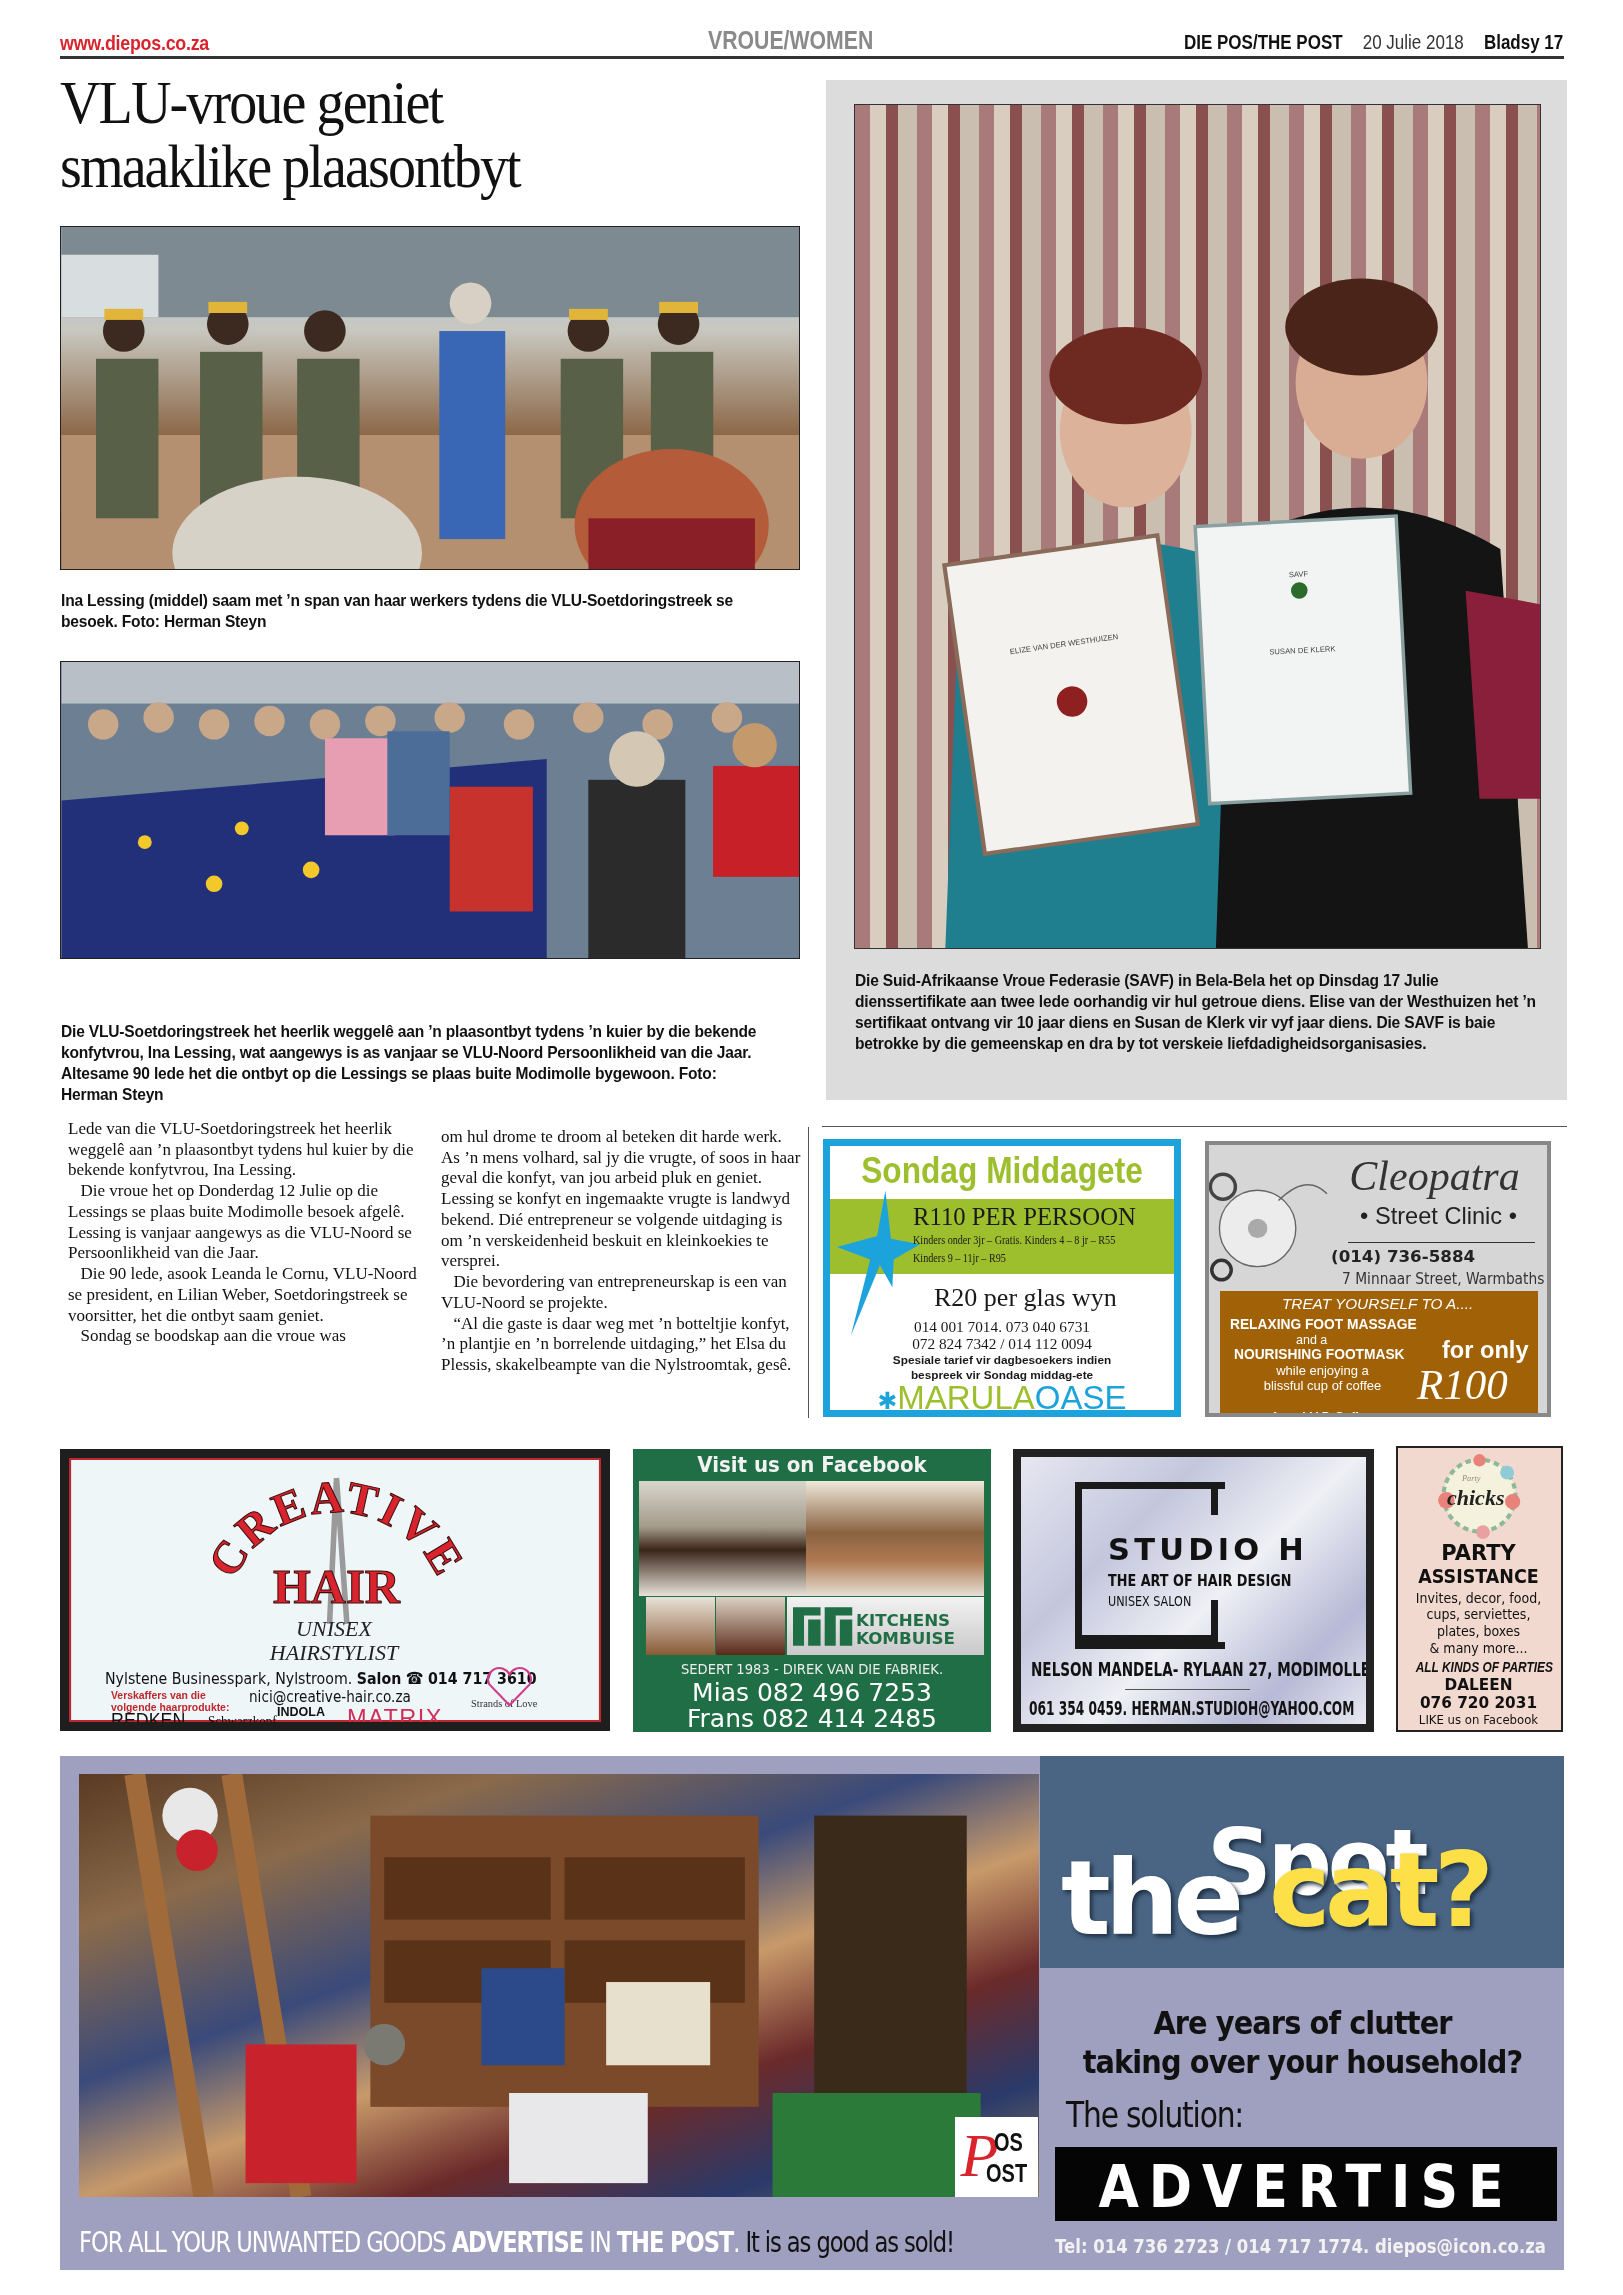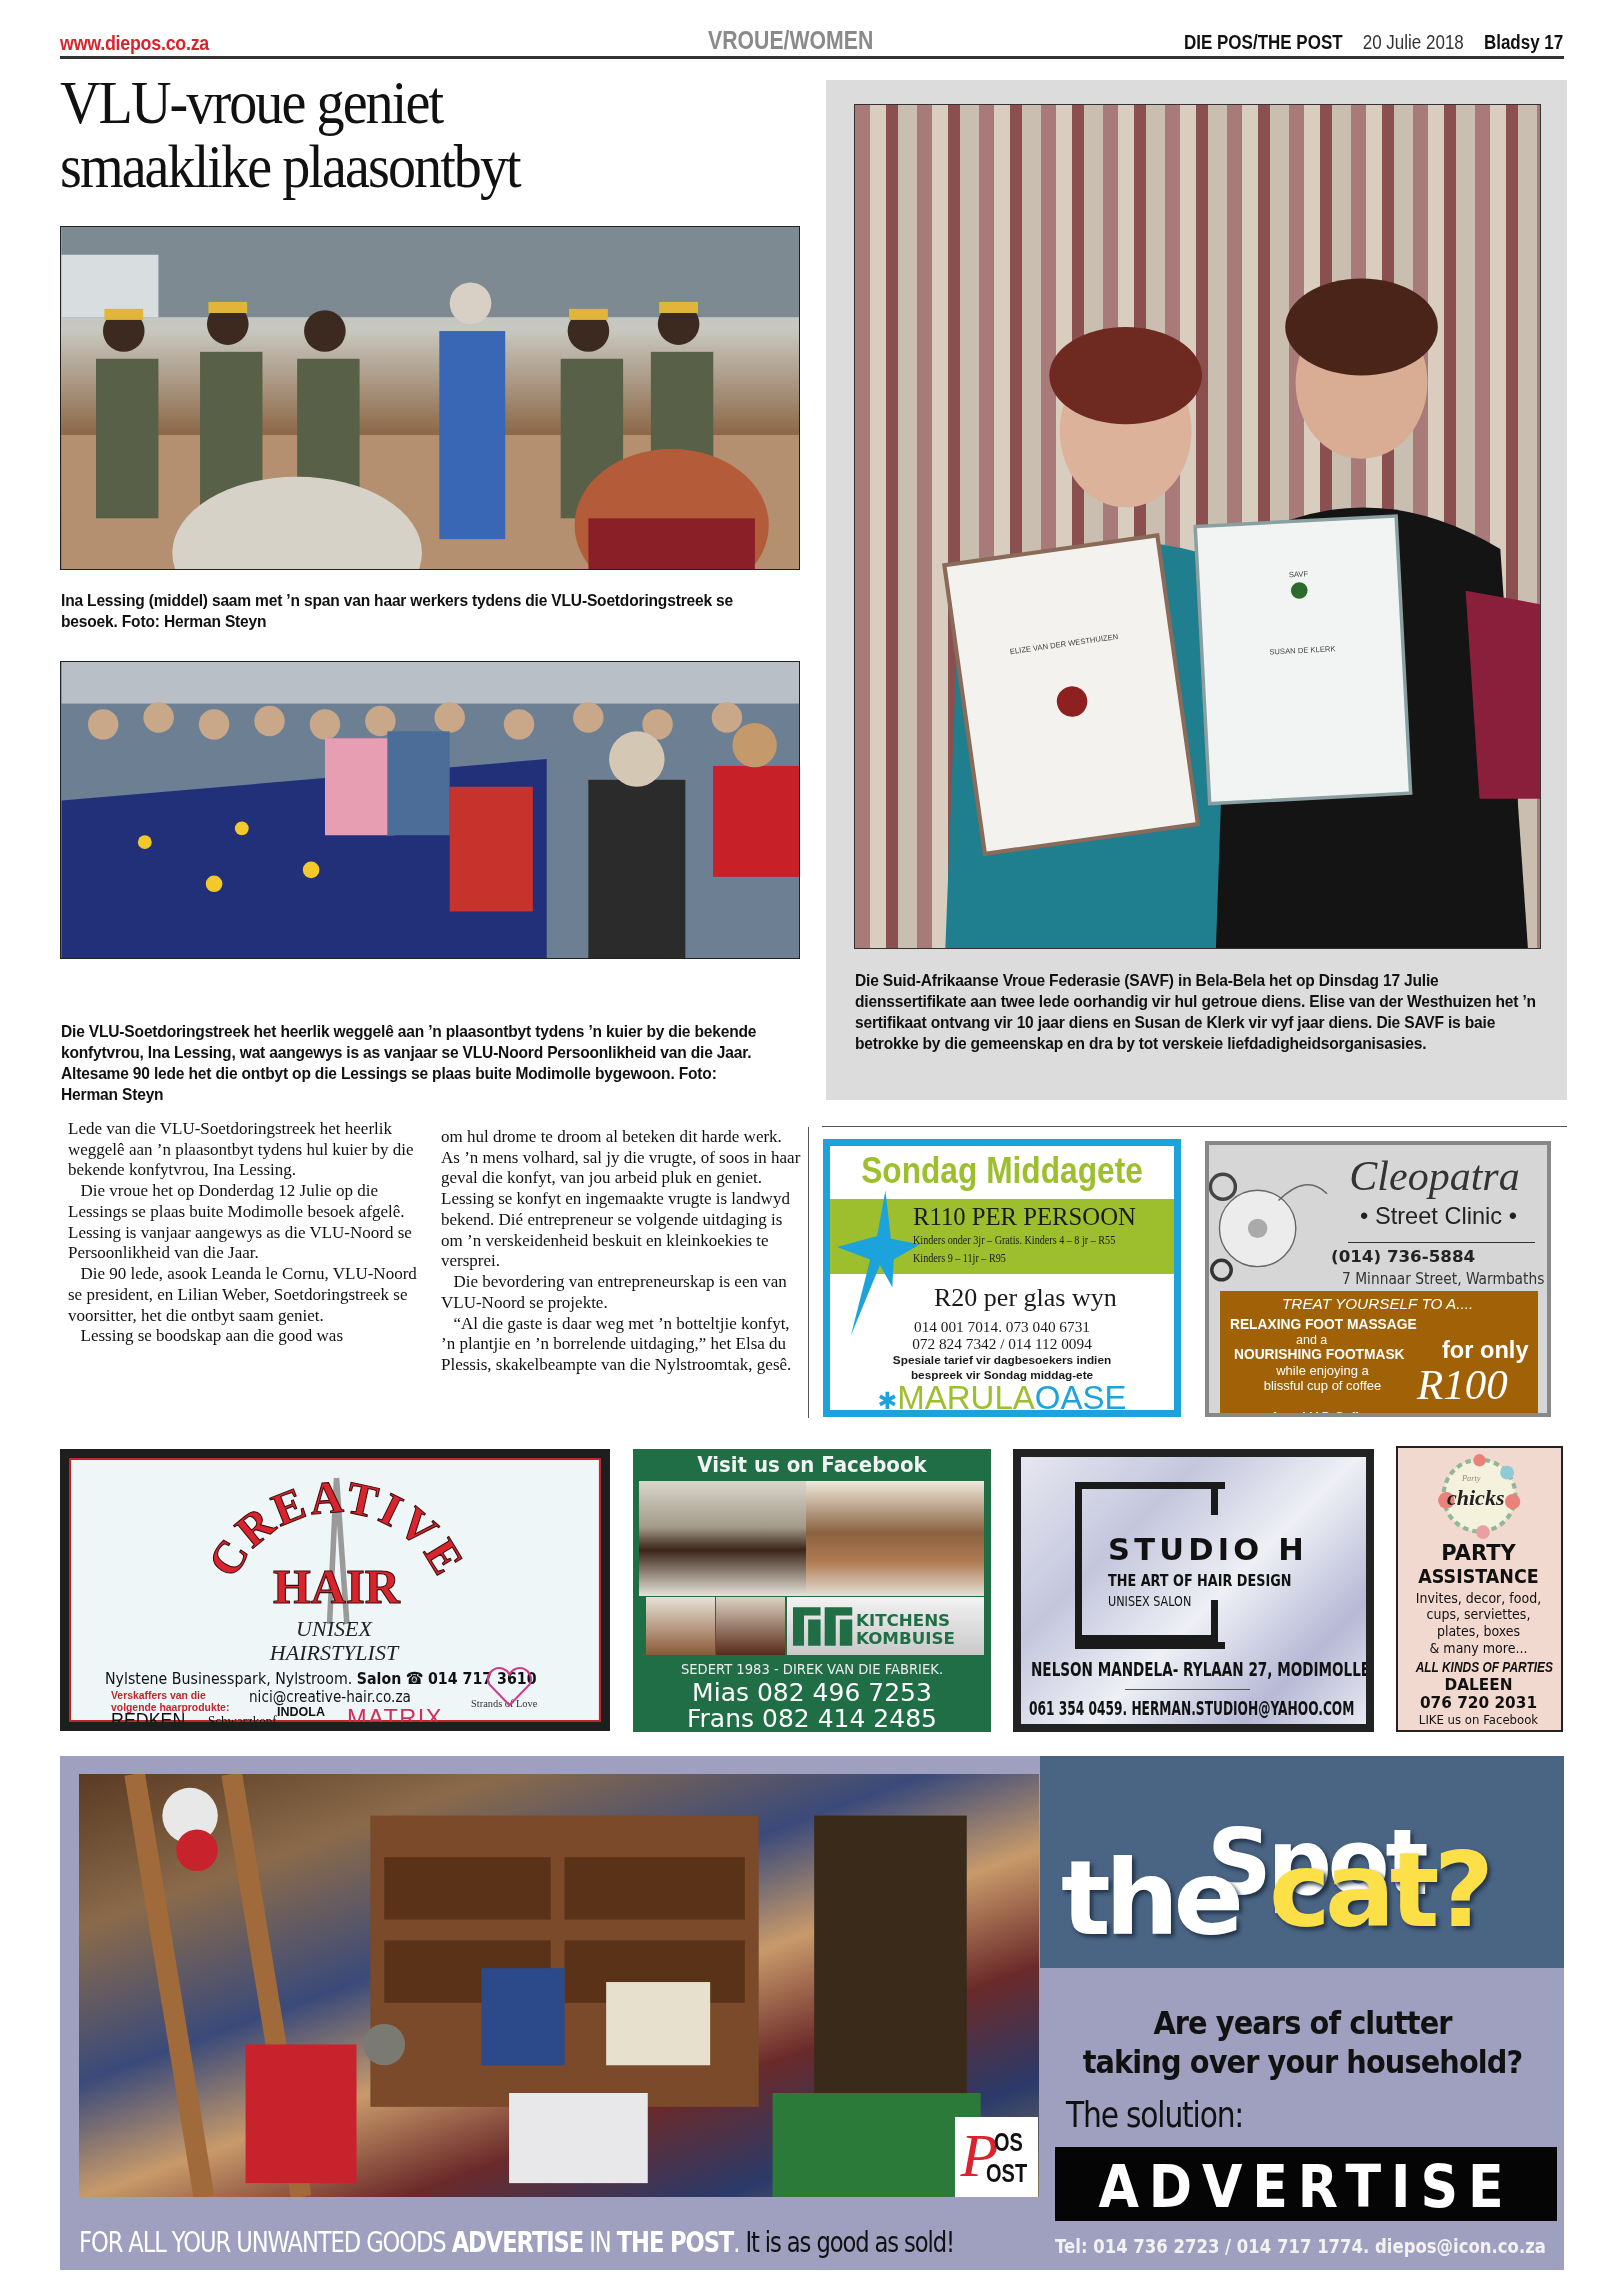--- a/index.html
+++ b/index.html
@@ -110,21 +110,21 @@
     <rect x="380" y="110" width="100" height="140" fill="#e79db2"></rect>
     <rect x="470" y="100" width="90" height="150" fill="#4c6d98"></rect>
   </svg>
 </div>
 <div class="abs cap" style="left:61px;top:1021px;width:784px;">Die VLU-Soetdoringstreek het heerlik weggelê aan ’n plaasontbyt tydens ’n kuier by die bekende konfytvrou, Ina Lessing, wat aangewys is as vanjaar se VLU-Noord Persoonlikheid van die Jaar. Altesame 90 lede het die ontbyt op die Lessings se plaas buite Modimolle bygewoon. Foto: Herman Steyn</div>
 
 <div class="abs body-col" style="left:61px;top:1119px;width:361px;margin-left:7px;">
   <p>Lede van die VLU-Soetdoringstreek het heerlik weggelê aan ’n plaasontbyt tydens hul kuier by die bekende konfytvrou, Ina Lessing.</p>
   <p>Die vroue het op Donderdag 12 Julie op die Lessings se plaas buite Modimolle besoek afgelê. Lessing is vanjaar aangewys as die VLU-Noord se Persoonlikheid van die Jaar.</p>
   <p>Die 90 lede, asook Leanda le Cornu, VLU-Noord se president, en Lilian Weber, Soetdoringstreek se voorsitter, het die ontbyt saam geniet.</p>
-  <p>Lessing se boodskap aan die good was</p>
+  <p>Sondag se boodskap aan die vroue was</p>
 </div>
 <div class="abs body-col" style="left:441px;top:1127px;width:361px;">
   <p>om hul drome te droom al beteken dit harde werk. As ’n mens volhard, sal jy die vrugte, of soos in haar geval die konfyt, van jou arbeid pluk en geniet. Lessing se konfyt en ingemaakte vrugte is landwyd bekend. Dié entrepreneur se volgende uitdaging is om ’n verskeidenheid beskuit en kleinkoekies te versprei.</p>
   <p>Die bevordering van entrepreneurskap is een van VLU-Noord se projekte.</p>
   <p>“Al die gaste is daar weg met ’n botteltjie konfyt, ’n plantjie en ’n borrelende uitdaging,” het Elsa du Plessis, skakelbeampte van die Nylstroomtak, gesê.</p>
 </div>
 
 <div class="abs feature-bg"></div>
 <div class="abs photo" style="left:854px;top:104px;width:687px;height:845px;border:1.4px solid #333;background:repeating-linear-gradient(90deg,#a87a7a 0 15.3px,#d9cdbf 15.3px 30.5px,#8a5050 30.5px 43px,#c9beb0 43px 62px);">
   <svg width="687" height="845" viewBox="0 0 990 1218">

